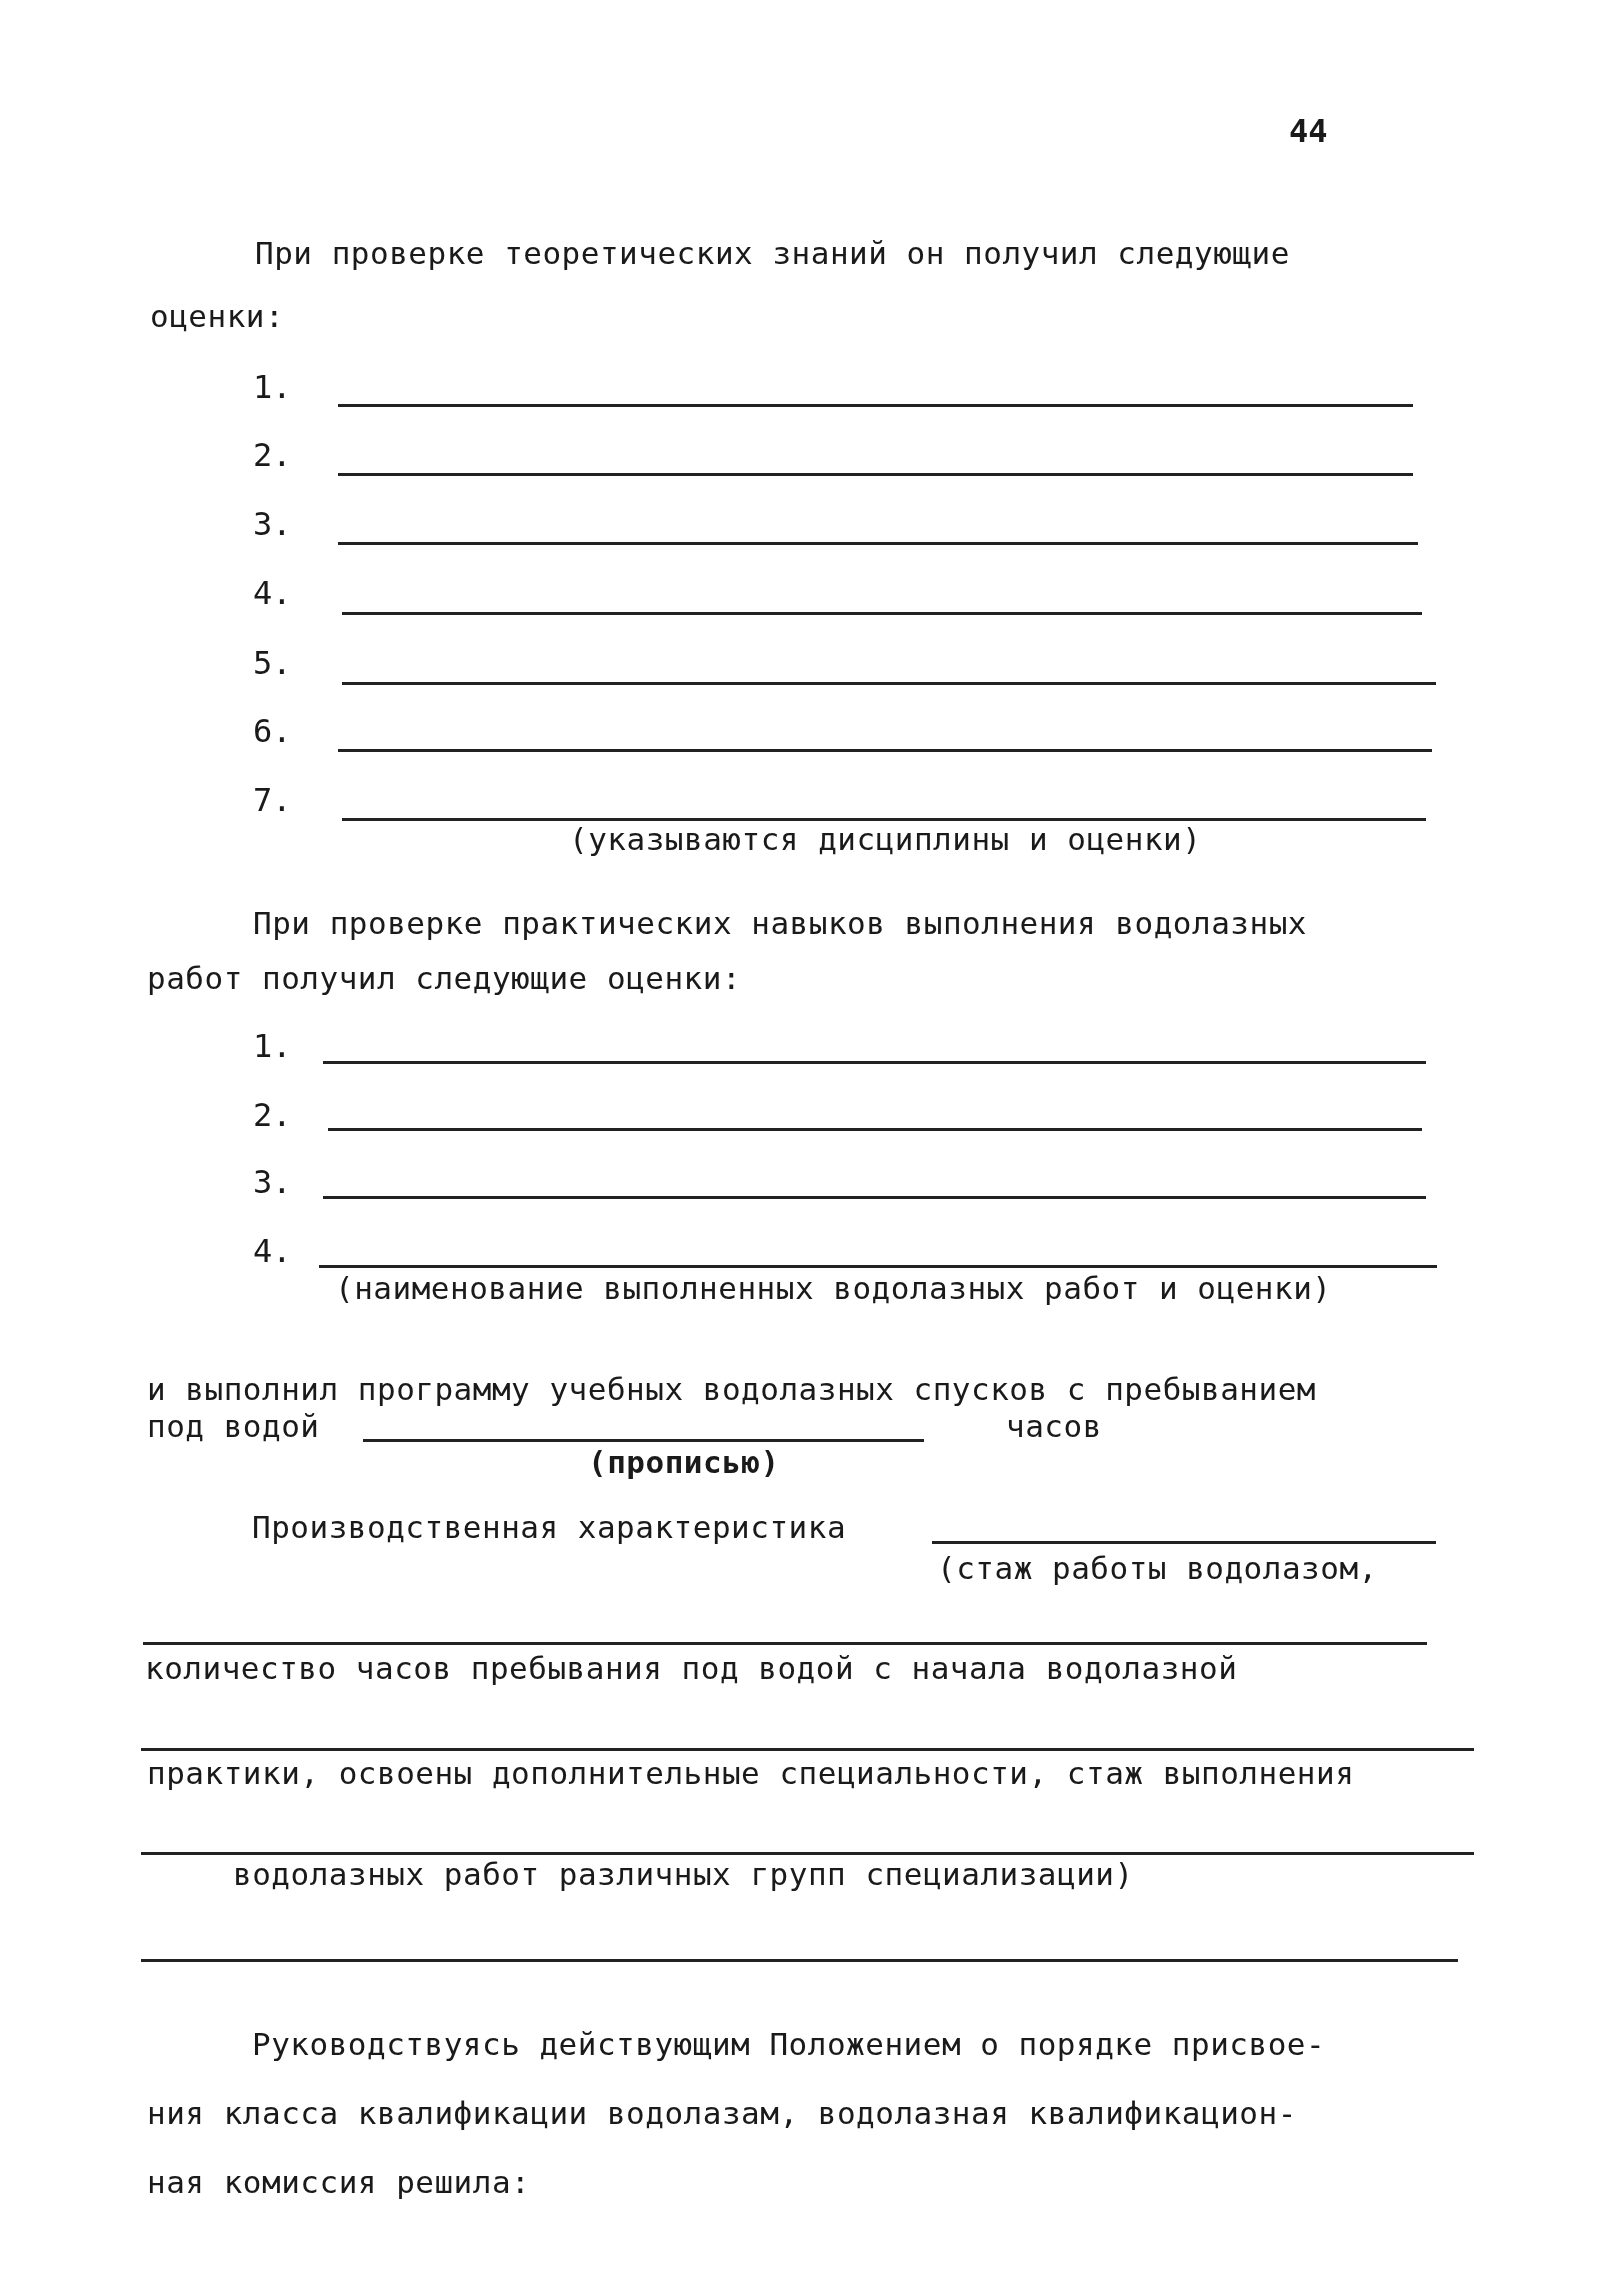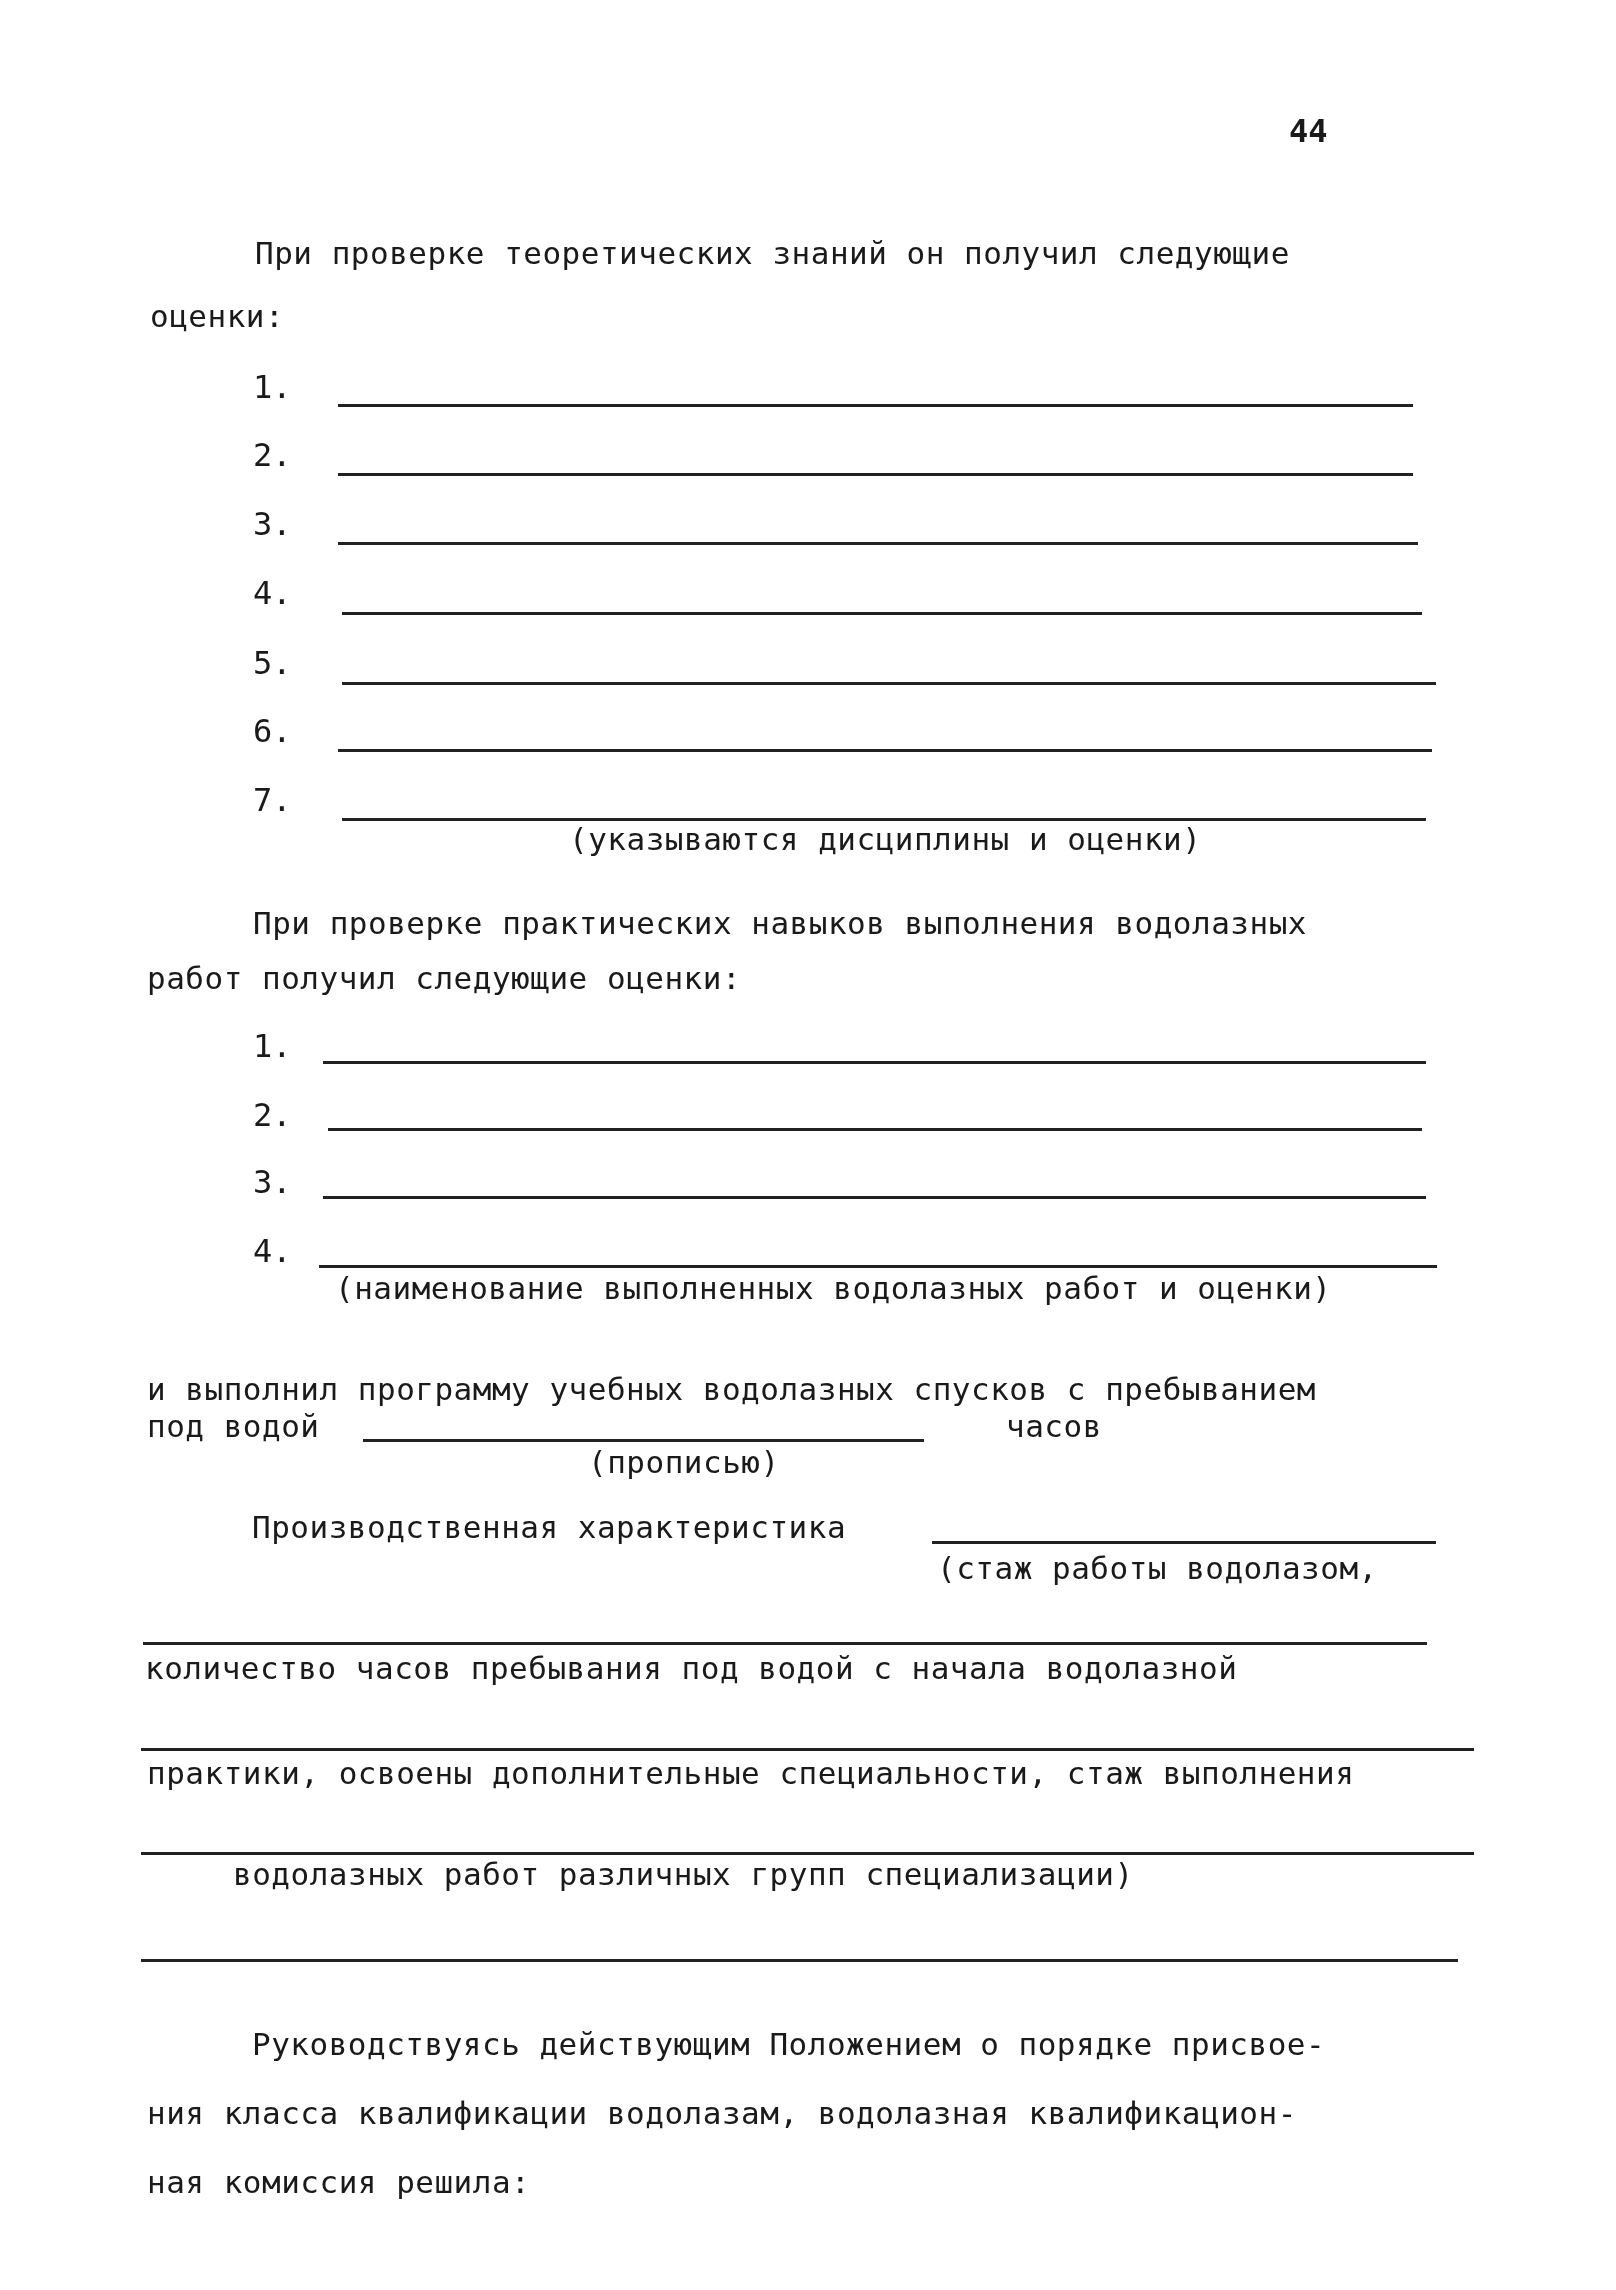--- a/index.html
+++ b/index.html
@@ -45,21 +45,21 @@
 <div class="num" style="left:253px;top:1166px;">3.</div>
 <div class="ln" style="left:323px;top:1196px;width:1103px;"></div>
 <div class="num" style="left:253px;top:1235px;">4.</div>
 <div class="ln" style="left:319px;top:1265px;width:1118px;"></div>
 <div class="t cap" style="left:335px;top:1273px;">(наименование выполненных водолазных работ и оценки)</div>
 
 <div class="t" style="left:147px;top:1342px;margin-top:32px;">и выполнил программу учебных водолазных спусков с пребыванием</div>
 <div class="t" style="left:147px;top:1411px;">под водой</div>
 <div class="ln" style="left:363px;top:1439px;width:561px;"></div>
 <div class="t" style="left:1006px;top:1411px;">часов</div>
-<div class="t cap" style="left:588px;top:1447px;">(прописью)</div>
+<div class="t cap" style="left:588px;top:1447px;font-weight:bold;">(прописью)</div>
 
 <div class="t" style="left:252px;top:1512px;">Производственная характеристика</div>
 <div class="ln" style="left:932px;top:1541px;width:504px;"></div>
 <div class="t cap" style="left:937px;top:1553px;">(стаж работы водолазом,</div>
 <div class="ln" style="left:143px;top:1642px;width:1284px;"></div>
 <div class="t cap" style="left:145px;top:1653px;">количество часов пребывания под водой с начала водолазной</div>
 <div class="ln" style="left:141px;top:1748px;width:1333px;"></div>
 <div class="t cap" style="left:147px;top:1758px;">практики, освоены дополнительные специальности, стаж выполнения</div>
 <div class="ln" style="left:141px;top:1852px;width:1333px;"></div>
 <div class="t cap" style="left:233px;top:1859px;">водолазных работ различных групп специализации)</div>

